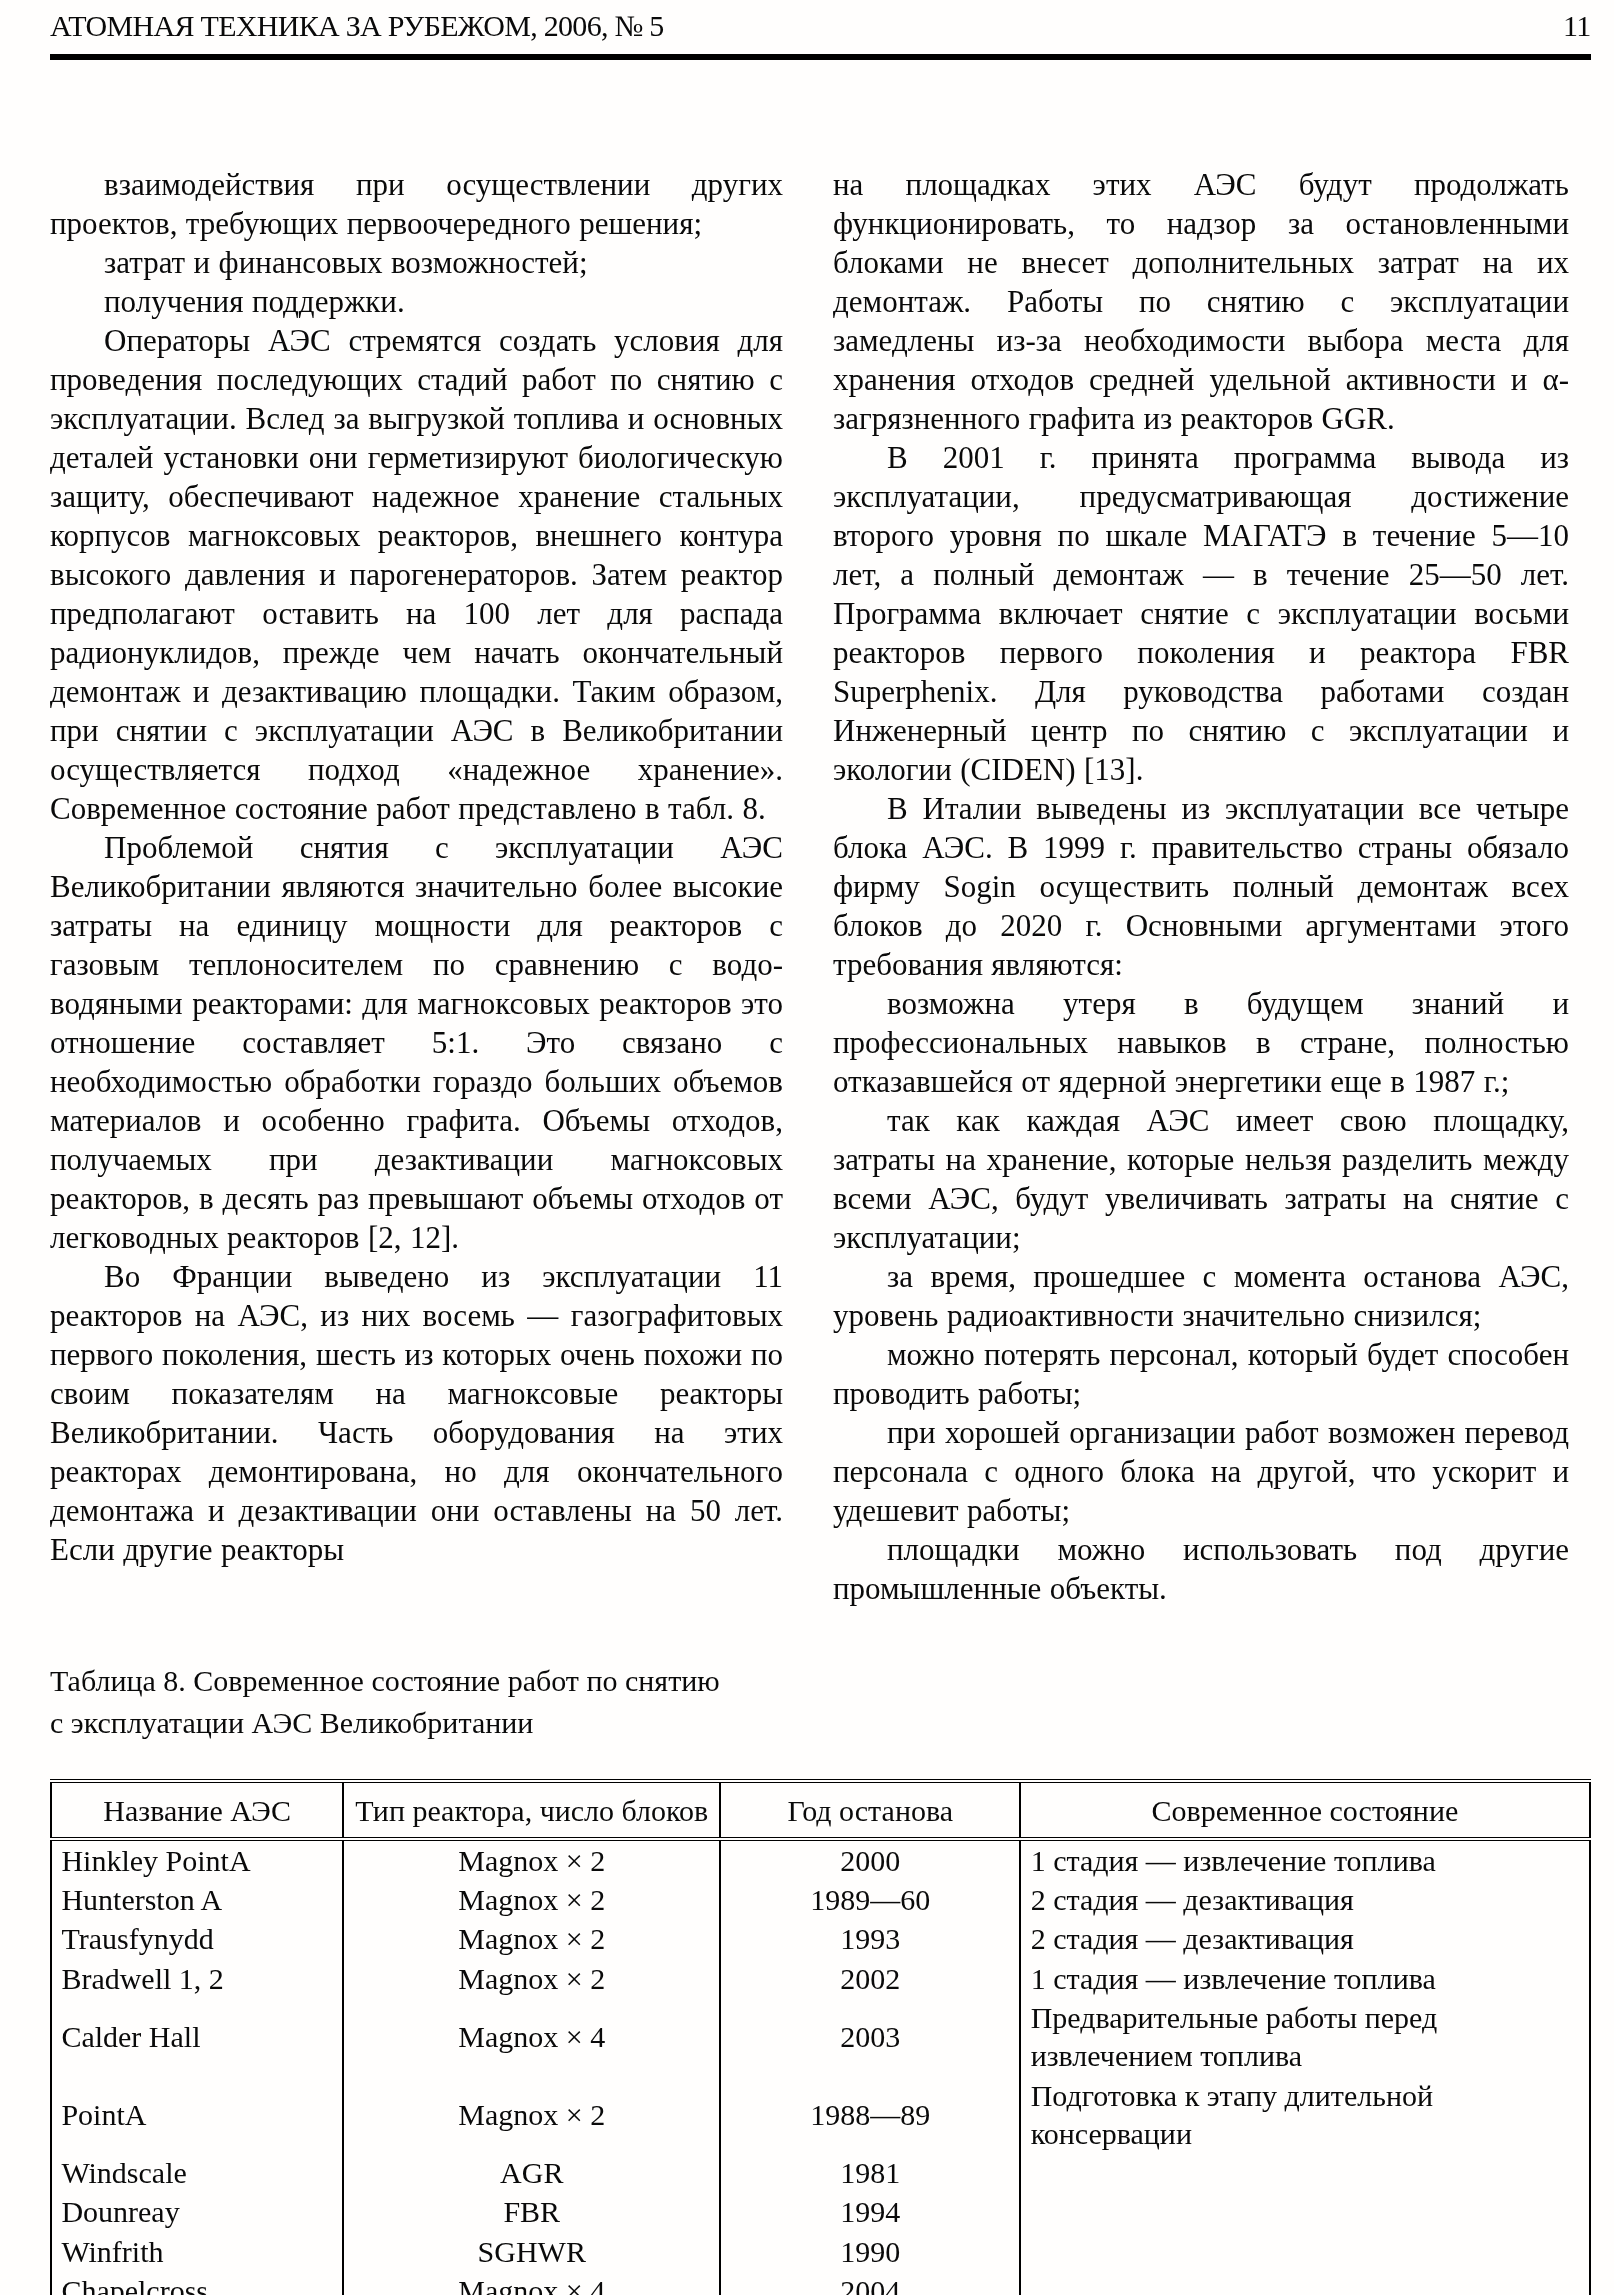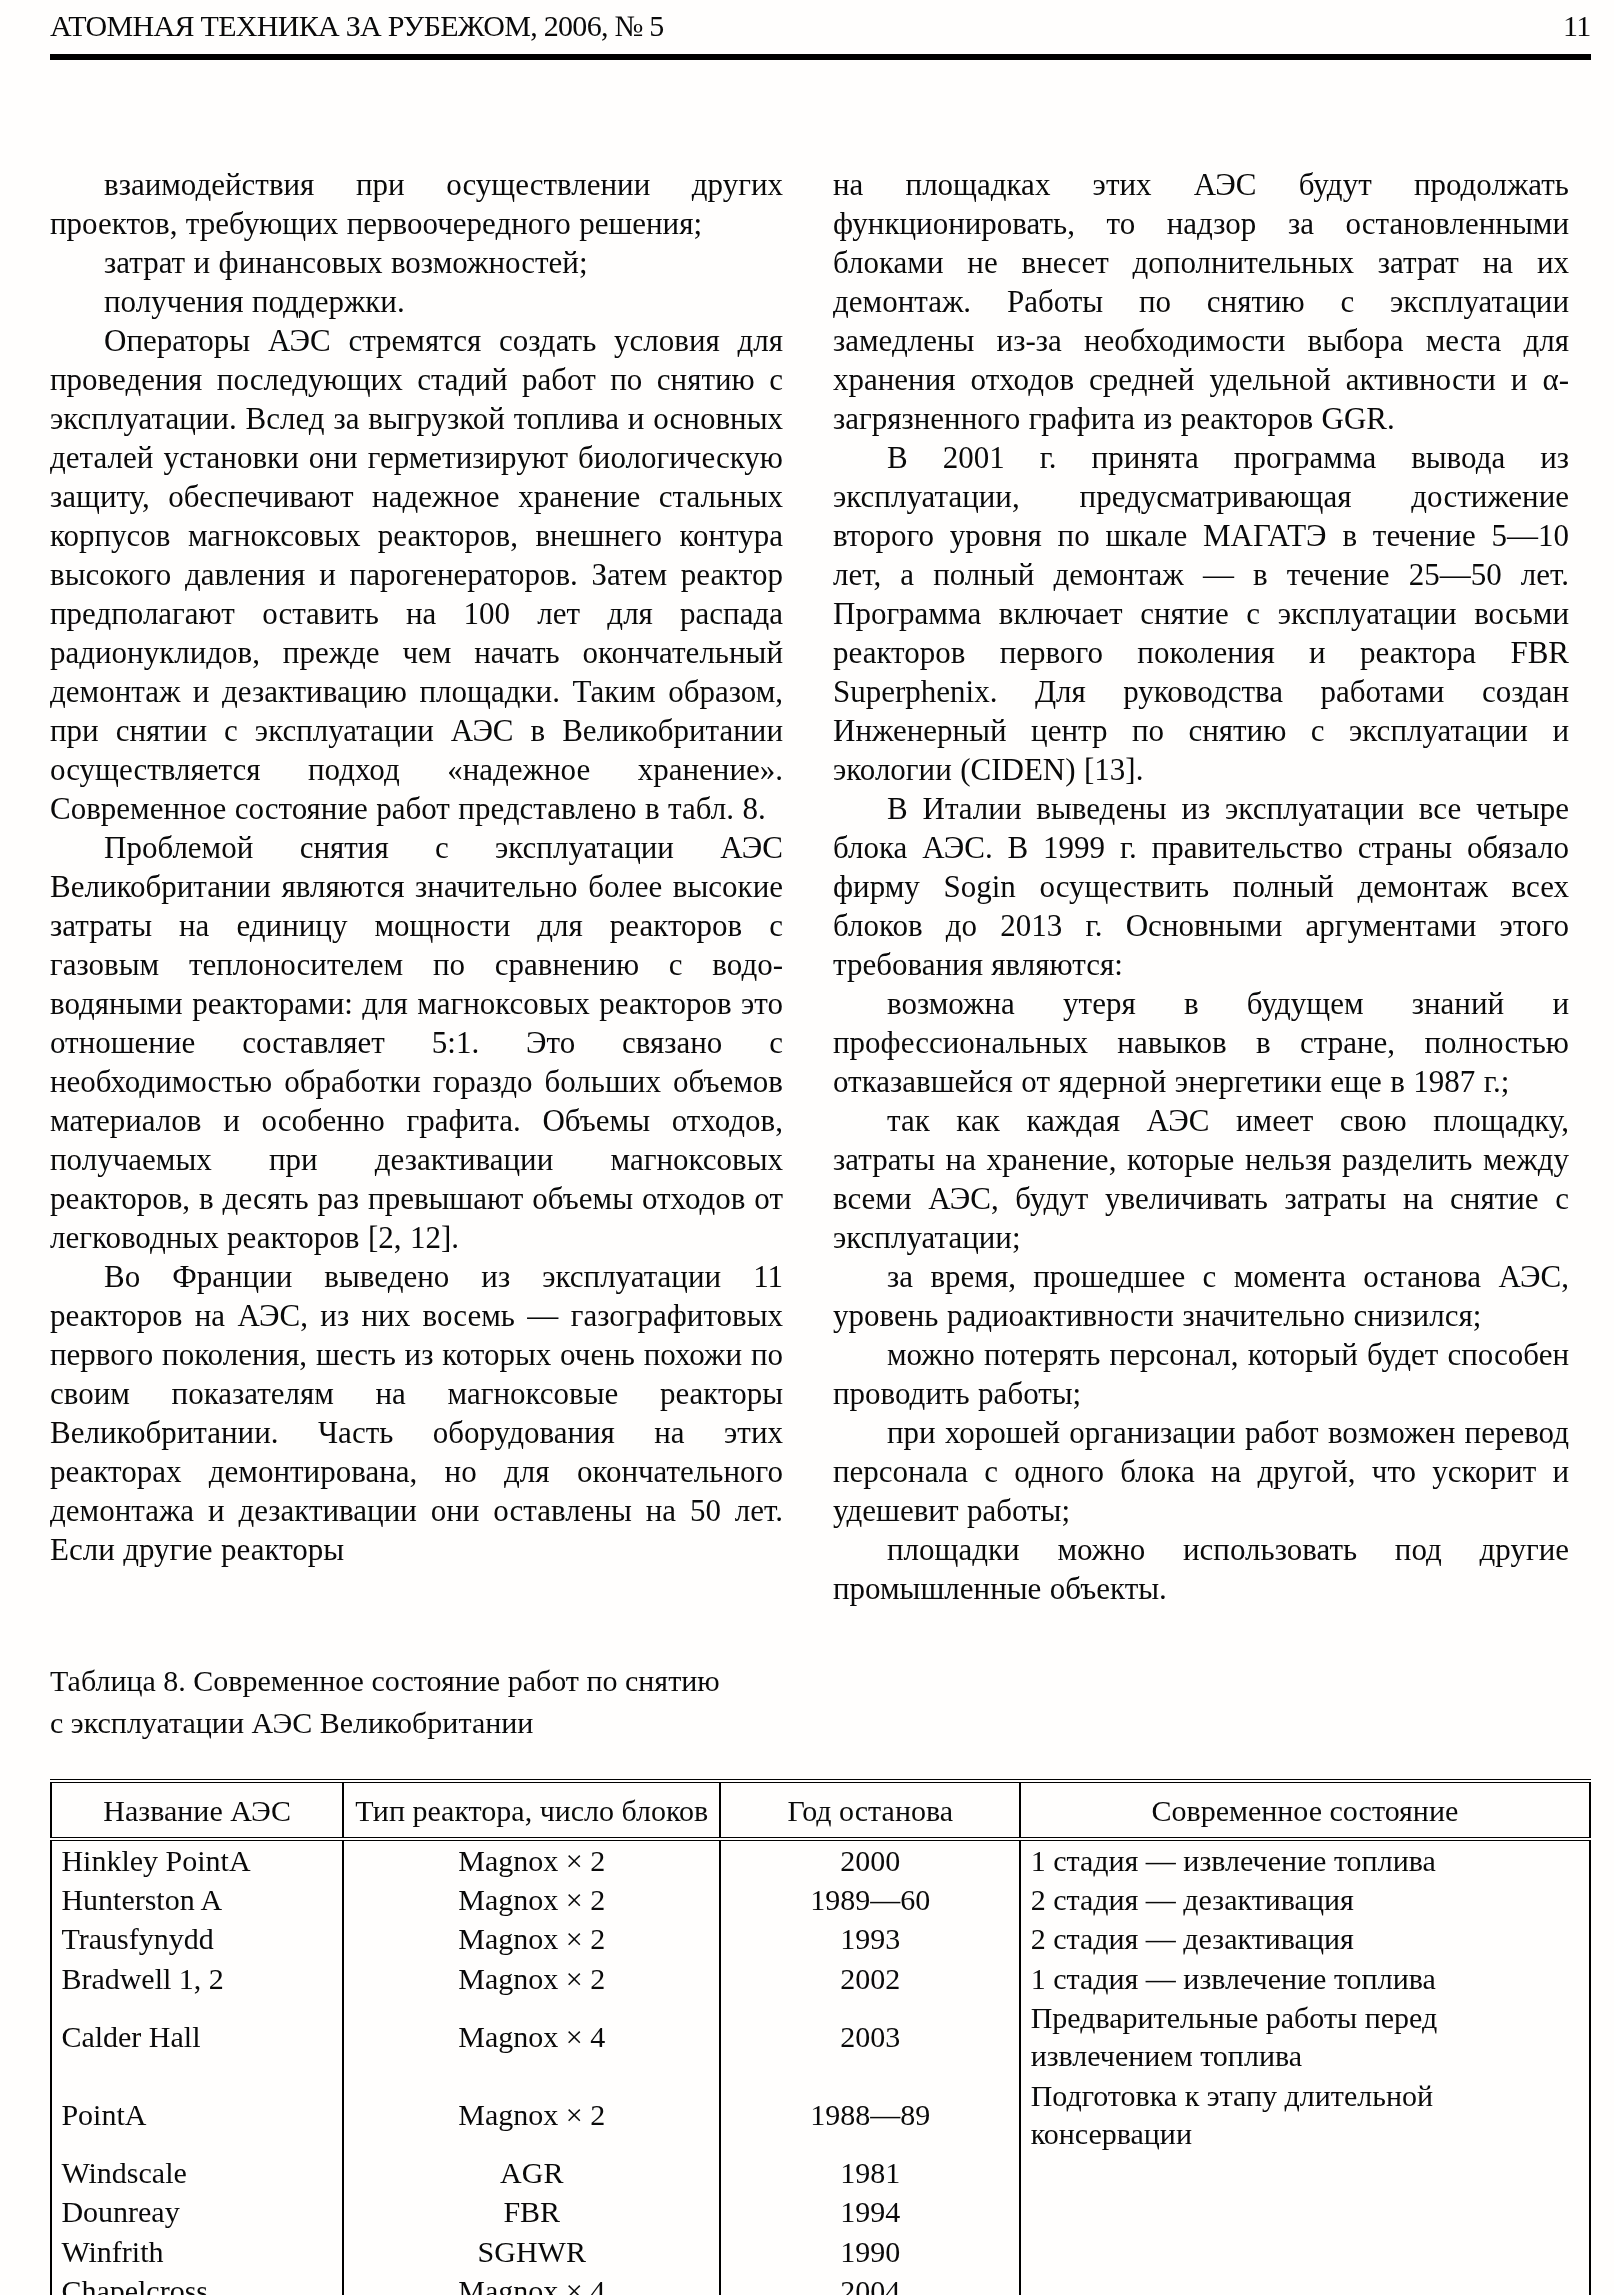--- a/index.html
+++ b/index.html
@@ -99,21 +99,21 @@
       <p>взаимодействия при осуществлении других проектов, требующих первоочередного решения;</p>
       <p>затрат и финансовых возможностей;</p>
       <p>получения поддержки.</p>
       <p>Операторы АЭС стремятся создать условия для проведения последующих стадий работ по снятию с эксплуатации. Вслед за выгрузкой топлива и основных деталей установки они герметизируют биологическую защиту, обеспечивают надежное хранение стальных корпусов магноксовых реакторов, внешнего контура высокого давления и парогенераторов. Затем реактор предполагают оставить на 100 лет для распада радионуклидов, прежде чем начать окончательный демонтаж и дезактивацию площадки. Таким образом, при снятии с эксплуатации АЭС в Великобритании осуществляется подход «надежное хранение». Современное состояние работ представлено в табл. 8.</p>
       <p>Проблемой снятия с эксплуатации АЭС Великобритании являются значительно более высокие затраты на единицу мощности для реакторов с газовым теплоносителем по сравнению с водо-водяными реакторами: для магноксовых реакторов это отношение составляет 5:1. Это связано с необходимостью обработки гораздо больших объемов материалов и особенно графита. Объемы отходов, получаемых при дезактивации магноксовых реакторов, в десять раз превышают объемы отходов от легководных реакторов [2, 12].</p>
       <p>Во Франции выведено из эксплуатации 11 реакторов на АЭС, из них восемь — газографитовых первого поколения, шесть из которых очень похожи по своим показателям на магноксовые реакторы Великобритании. Часть оборудования на этих реакторах демонтирована, но для окончательного демонтажа и дезактивации они оставлены на 50 лет. Если другие реакторы</p>
     </div>
     <div class="text-col col-right">
       <p class="no-indent">на площадках этих АЭС будут продолжать функционировать, то надзор за остановленными блоками не внесет дополнительных затрат на их демонтаж. Работы по снятию с эксплуатации замедлены из-за необходимости выбора места для хранения отходов средней удельной активности и α-загрязненного графита из реакторов GGR.</p>
       <p>В 2001 г. принята программа вывода из эксплуатации, предусматривающая достижение второго уровня по шкале МАГАТЭ в течение 5—10 лет, а полный демонтаж — в течение 25—50 лет. Программа включает снятие с эксплуатации восьми реакторов первого поколения и реактора FBR Superphenix. Для руководства работами создан Инженерный центр по снятию с эксплуатации и экологии (CIDEN) [13].</p>
-      <p>В Италии выведены из эксплуатации все четыре блока АЭС. В 1999 г. правительство страны обязало фирму Sogin осуществить полный демонтаж всех блоков до 2013 г. Основными аргументами этого требования являются:</p>
+      <p>В Италии выведены из эксплуатации все четыре блока АЭС. В 1999 г. правительство страны обязало фирму Sogin осуществить полный демонтаж всех блоков до 2020 г. Основными аргументами этого требования являются:</p>
       <p>возможна утеря в будущем знаний и профессиональных навыков в стране, полностью отказавшейся от ядерной энергетики еще в 1987 г.;</p>
       <p>так как каждая АЭС имеет свою площадку, затраты на хранение, которые нельзя разделить между всеми АЭС, будут увеличивать затраты на снятие с эксплуатации;</p>
       <p>за время, прошедшее с момента останова АЭС, уровень радиоактивности значительно снизился;</p>
       <p>можно потерять персонал, который будет способен проводить работы;</p>
       <p>при хорошей организации работ возможен перевод персонала с одного блока на другой, что ускорит и удешевит работы;</p>
       <p>площадки можно использовать под другие промышленные объекты.</p>
     </div>
   </div>
 
   <div class="table-caption">

